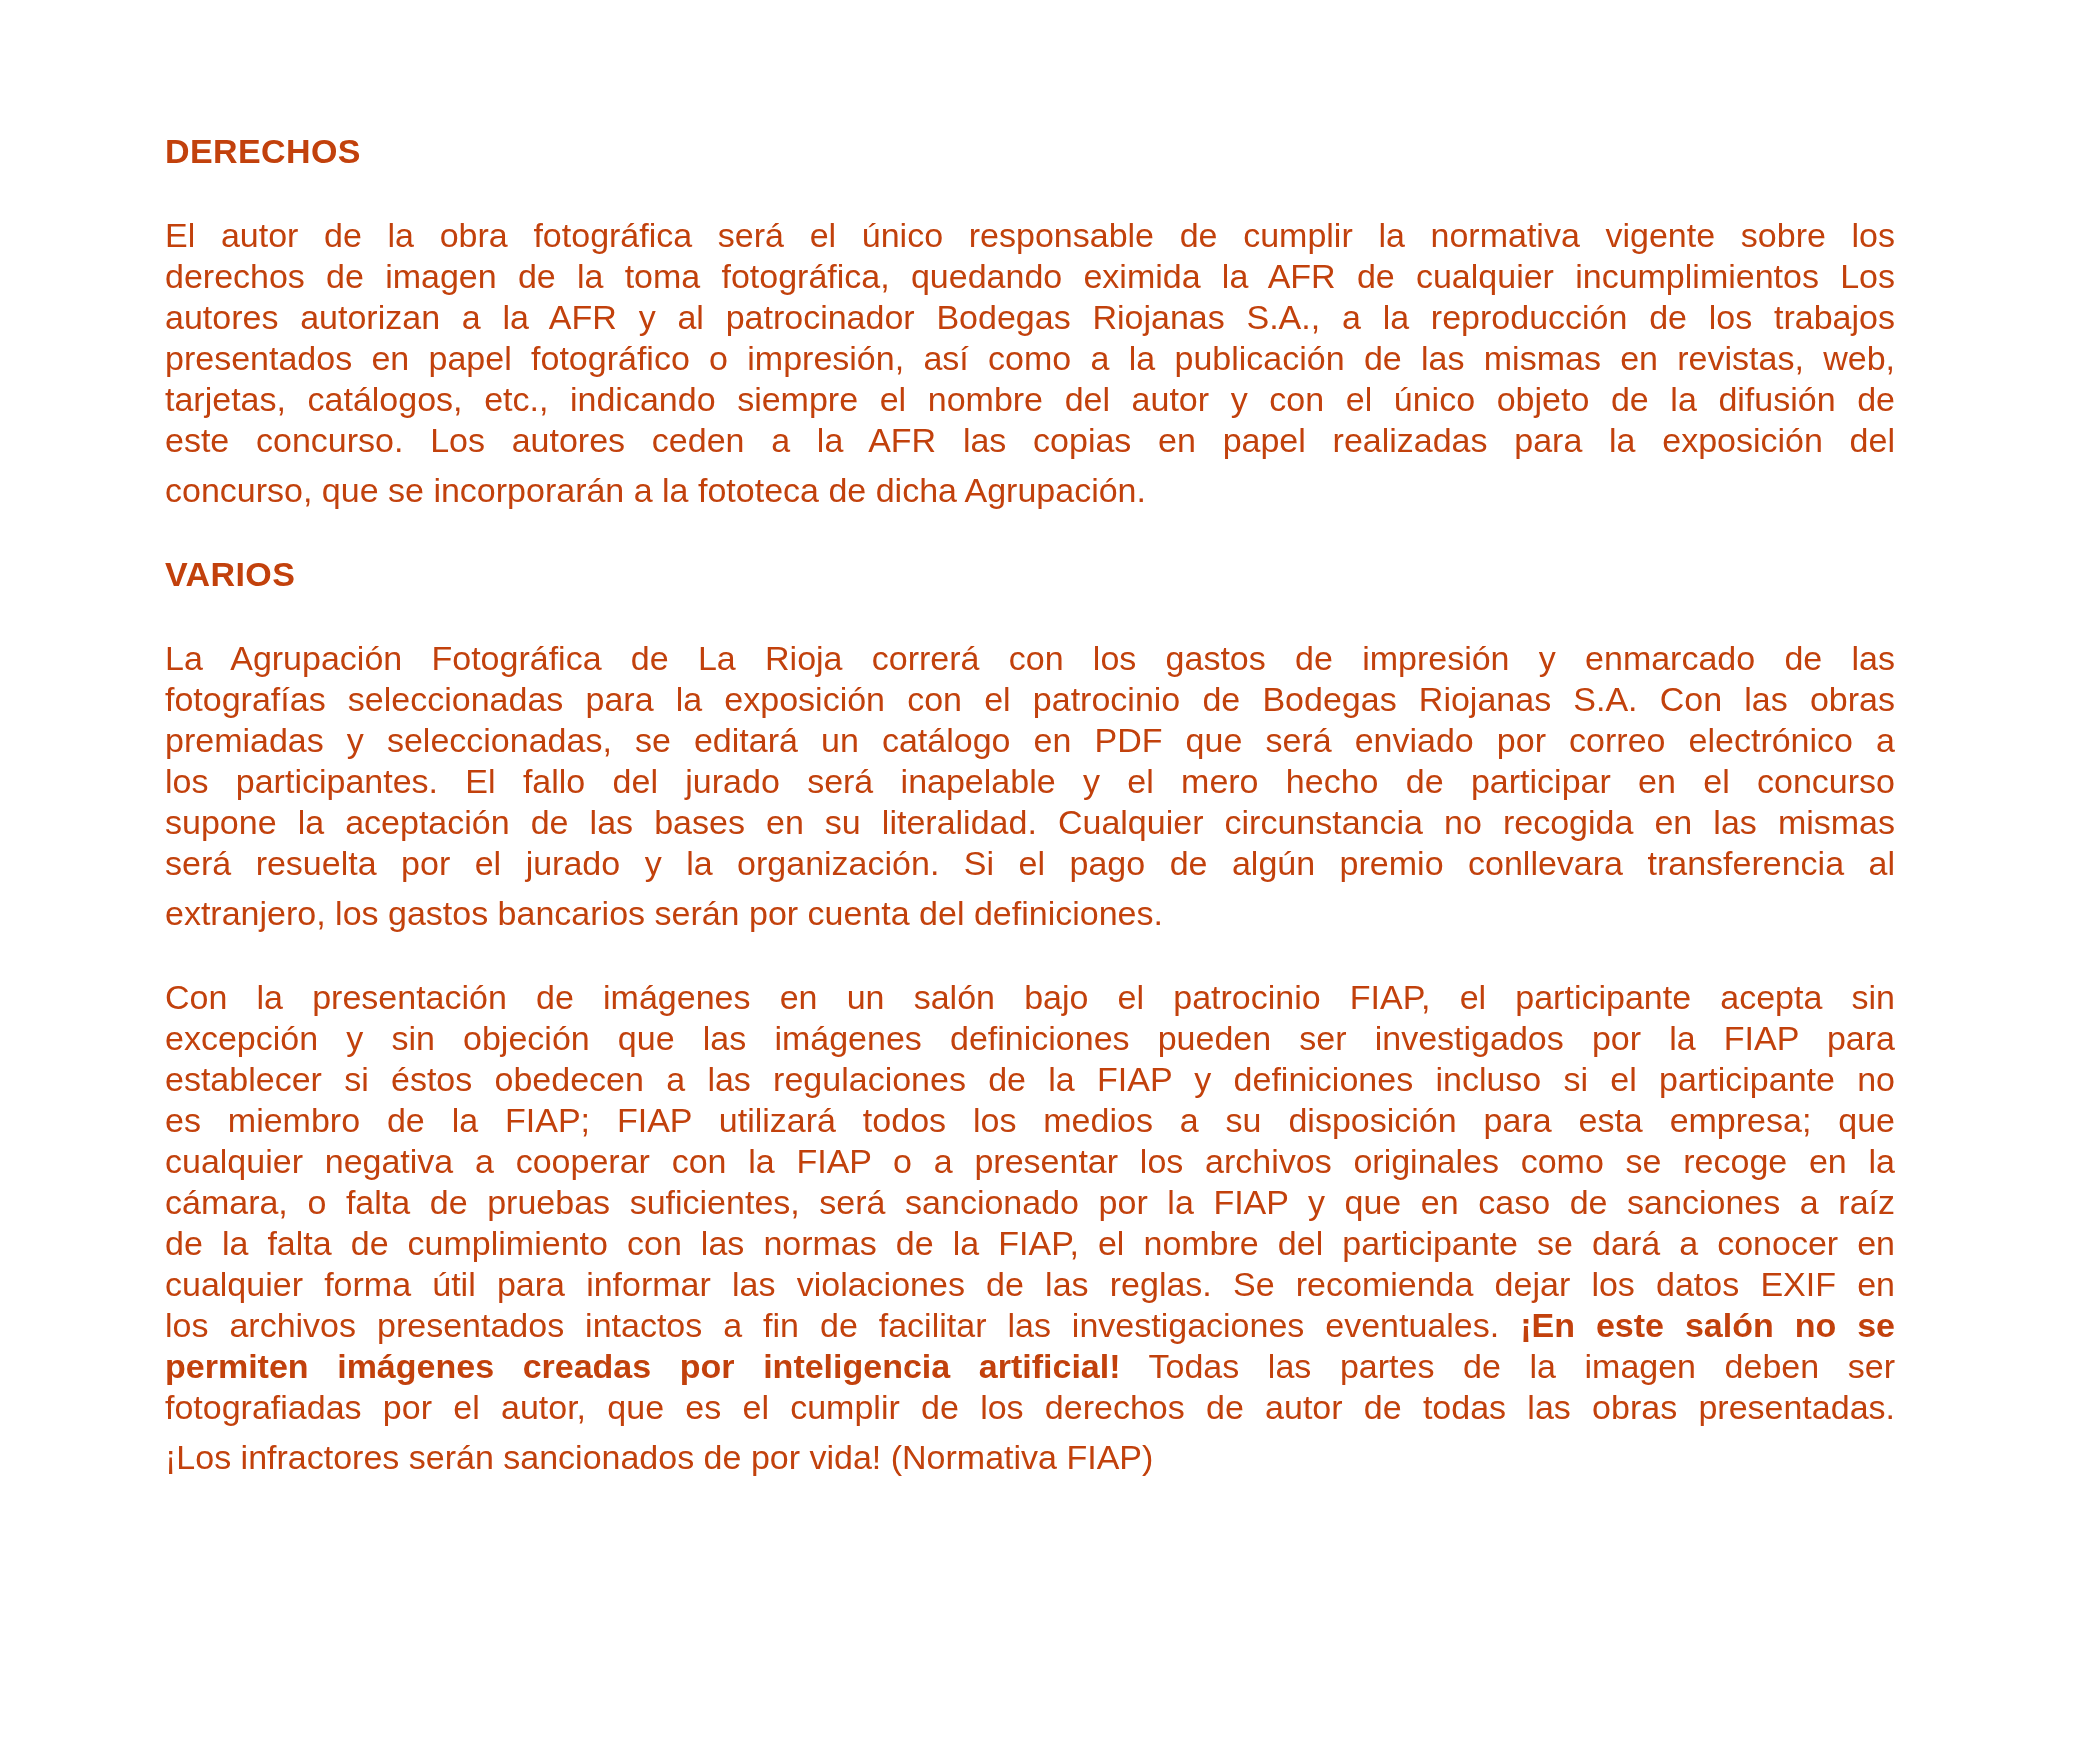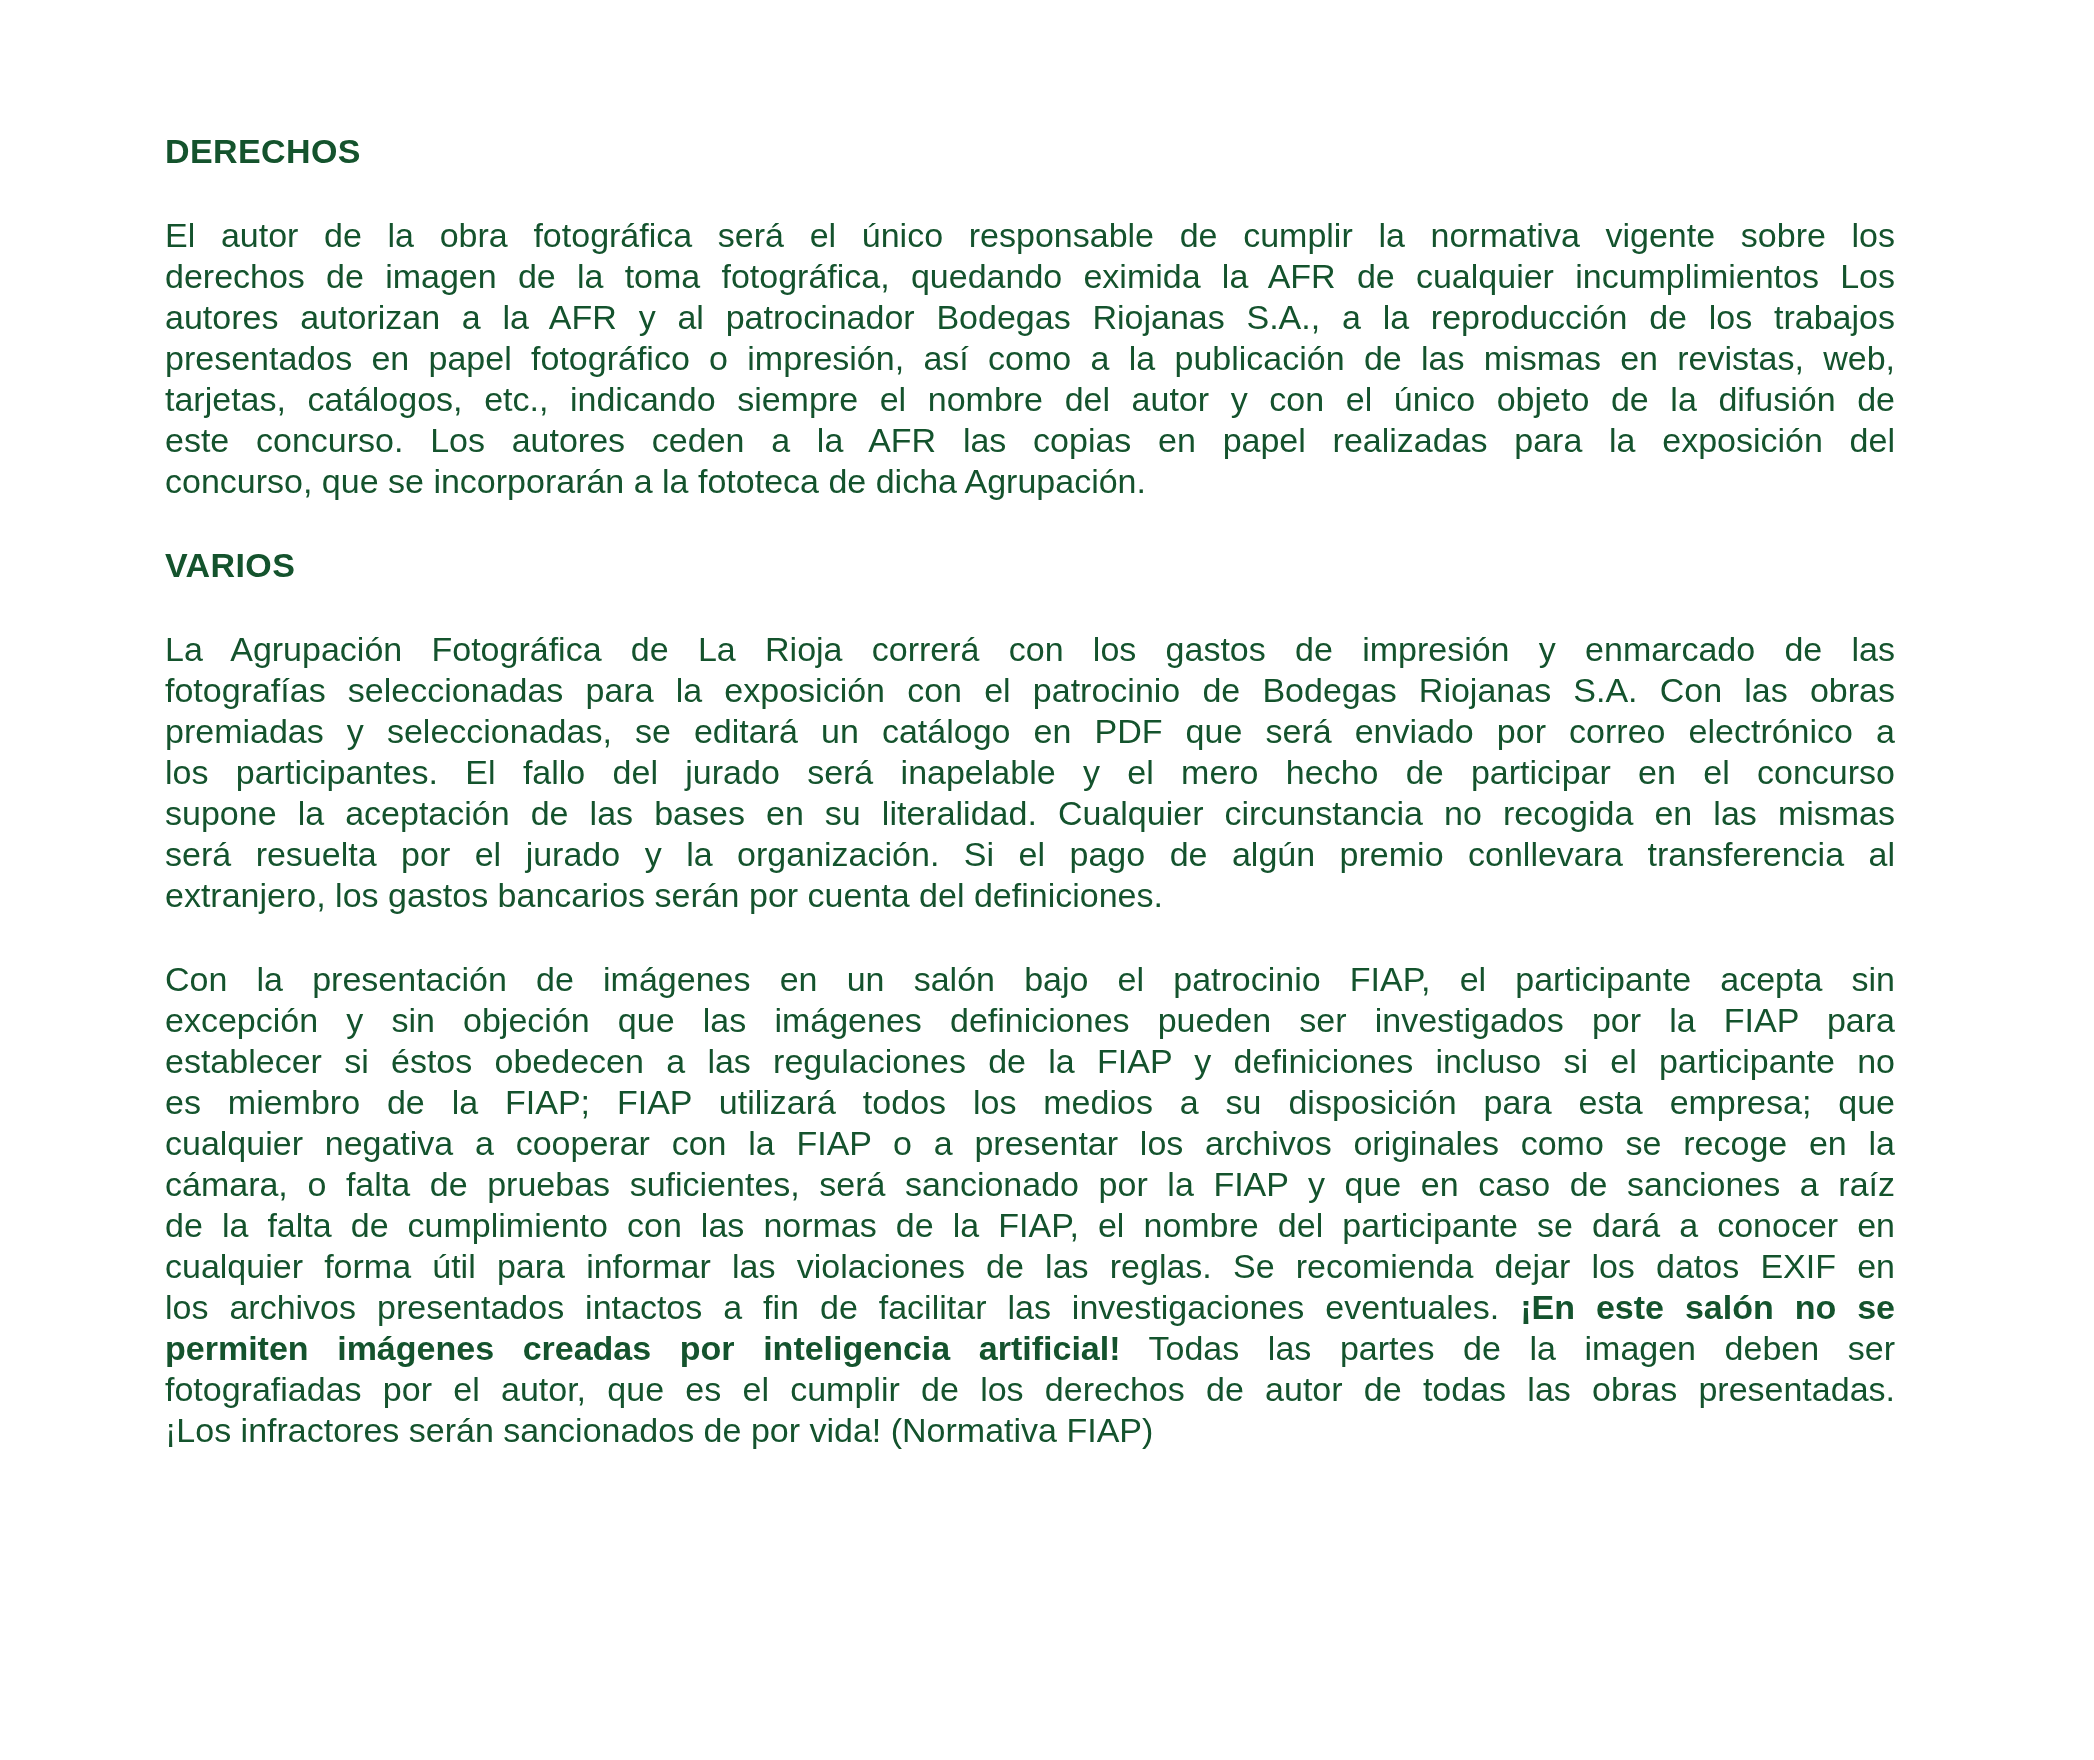--- a/index.html
+++ b/index.html
@@ -10,40 +10,41 @@
   .doc-page {
     position: relative;
     width: 1971px;
     height: 1760px;
     box-sizing: border-box;
     background: #ffffff;
     padding: 131px 76px 0 165px;
     font-family: "Liberation Sans", sans-serif;
     font-size: 34px;
     line-height: 41px;
-    color: #14532d;
+    color: #c2410c;
     overflow: hidden;
   }
   .section-heading {
     font-size: 34px;
     font-weight: 700;
     line-height: 41px;
     letter-spacing: 0.4px;
     margin: 0 0 43px 0;
   }
   .para {
     margin: 0 0 43px 0;
   }
   .t-line {
     text-align: justify;
     text-align-last: justify;
     white-space: normal;
   }
   .t-line.t-last {
     text-align-last: left;
+    margin-top: 9px;
   }
   .t-line strong {
     font-weight: 700;
   }
 </style>
 </head>
 <body>
 
 <div class="doc-page">
 

